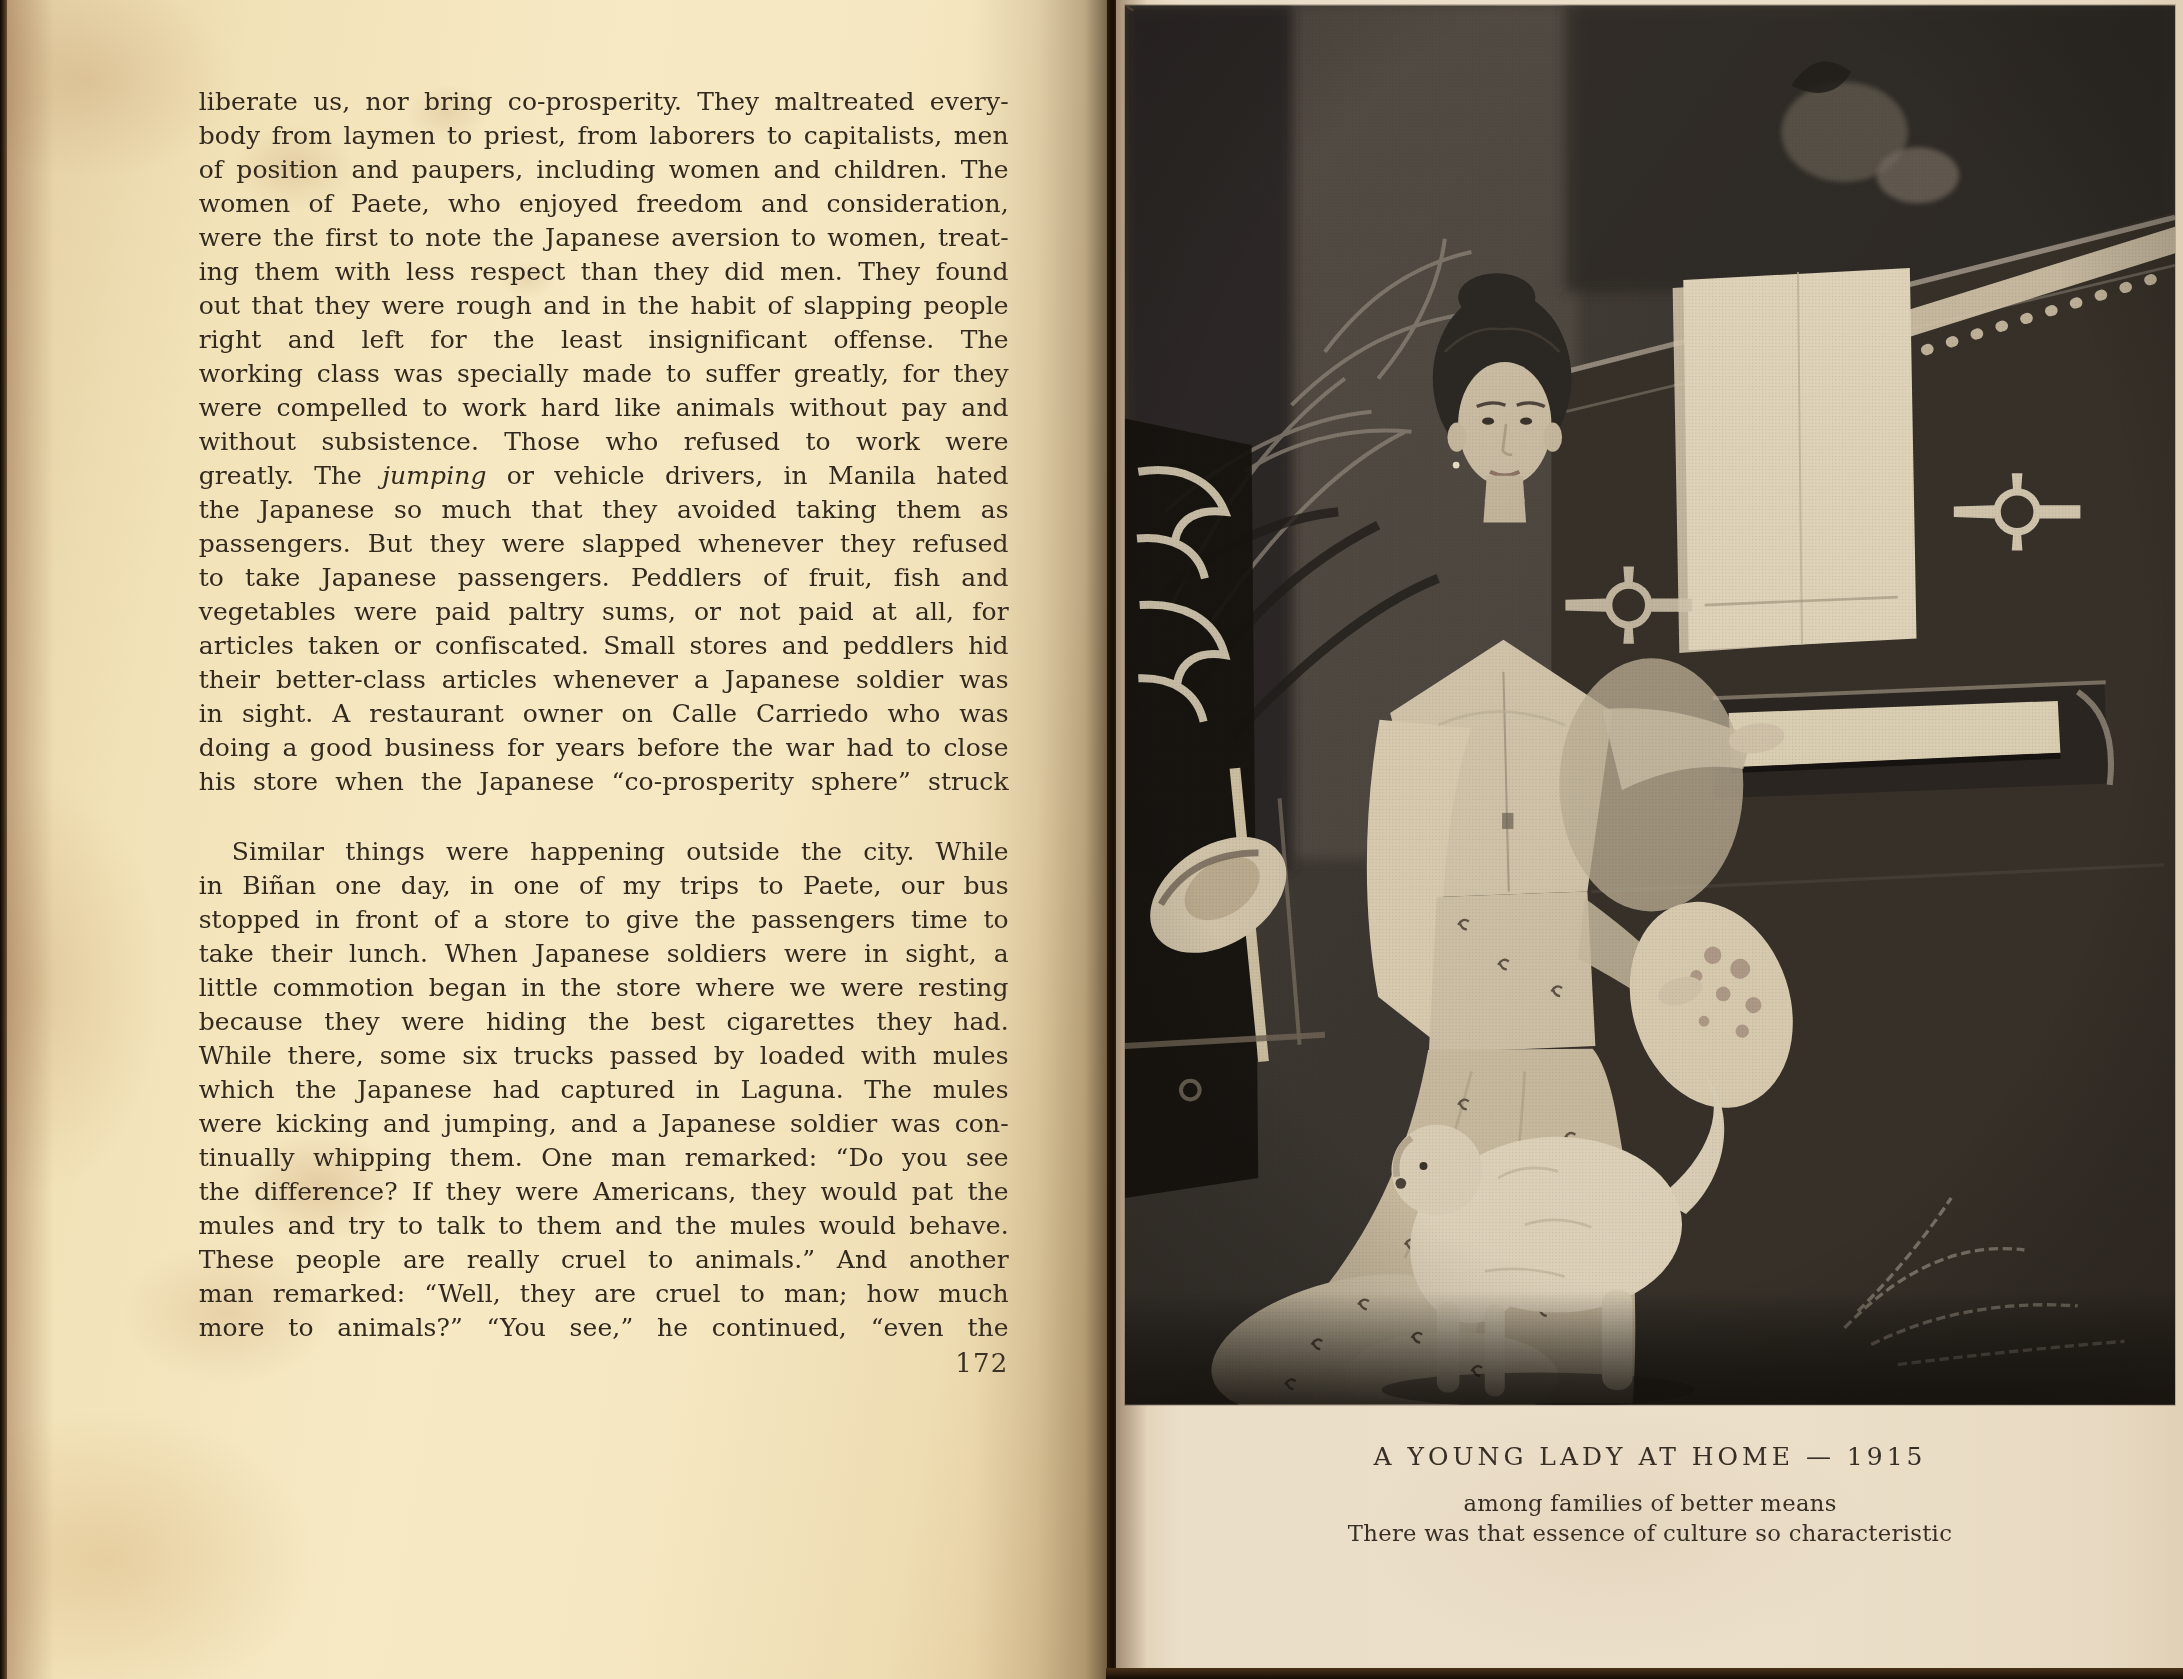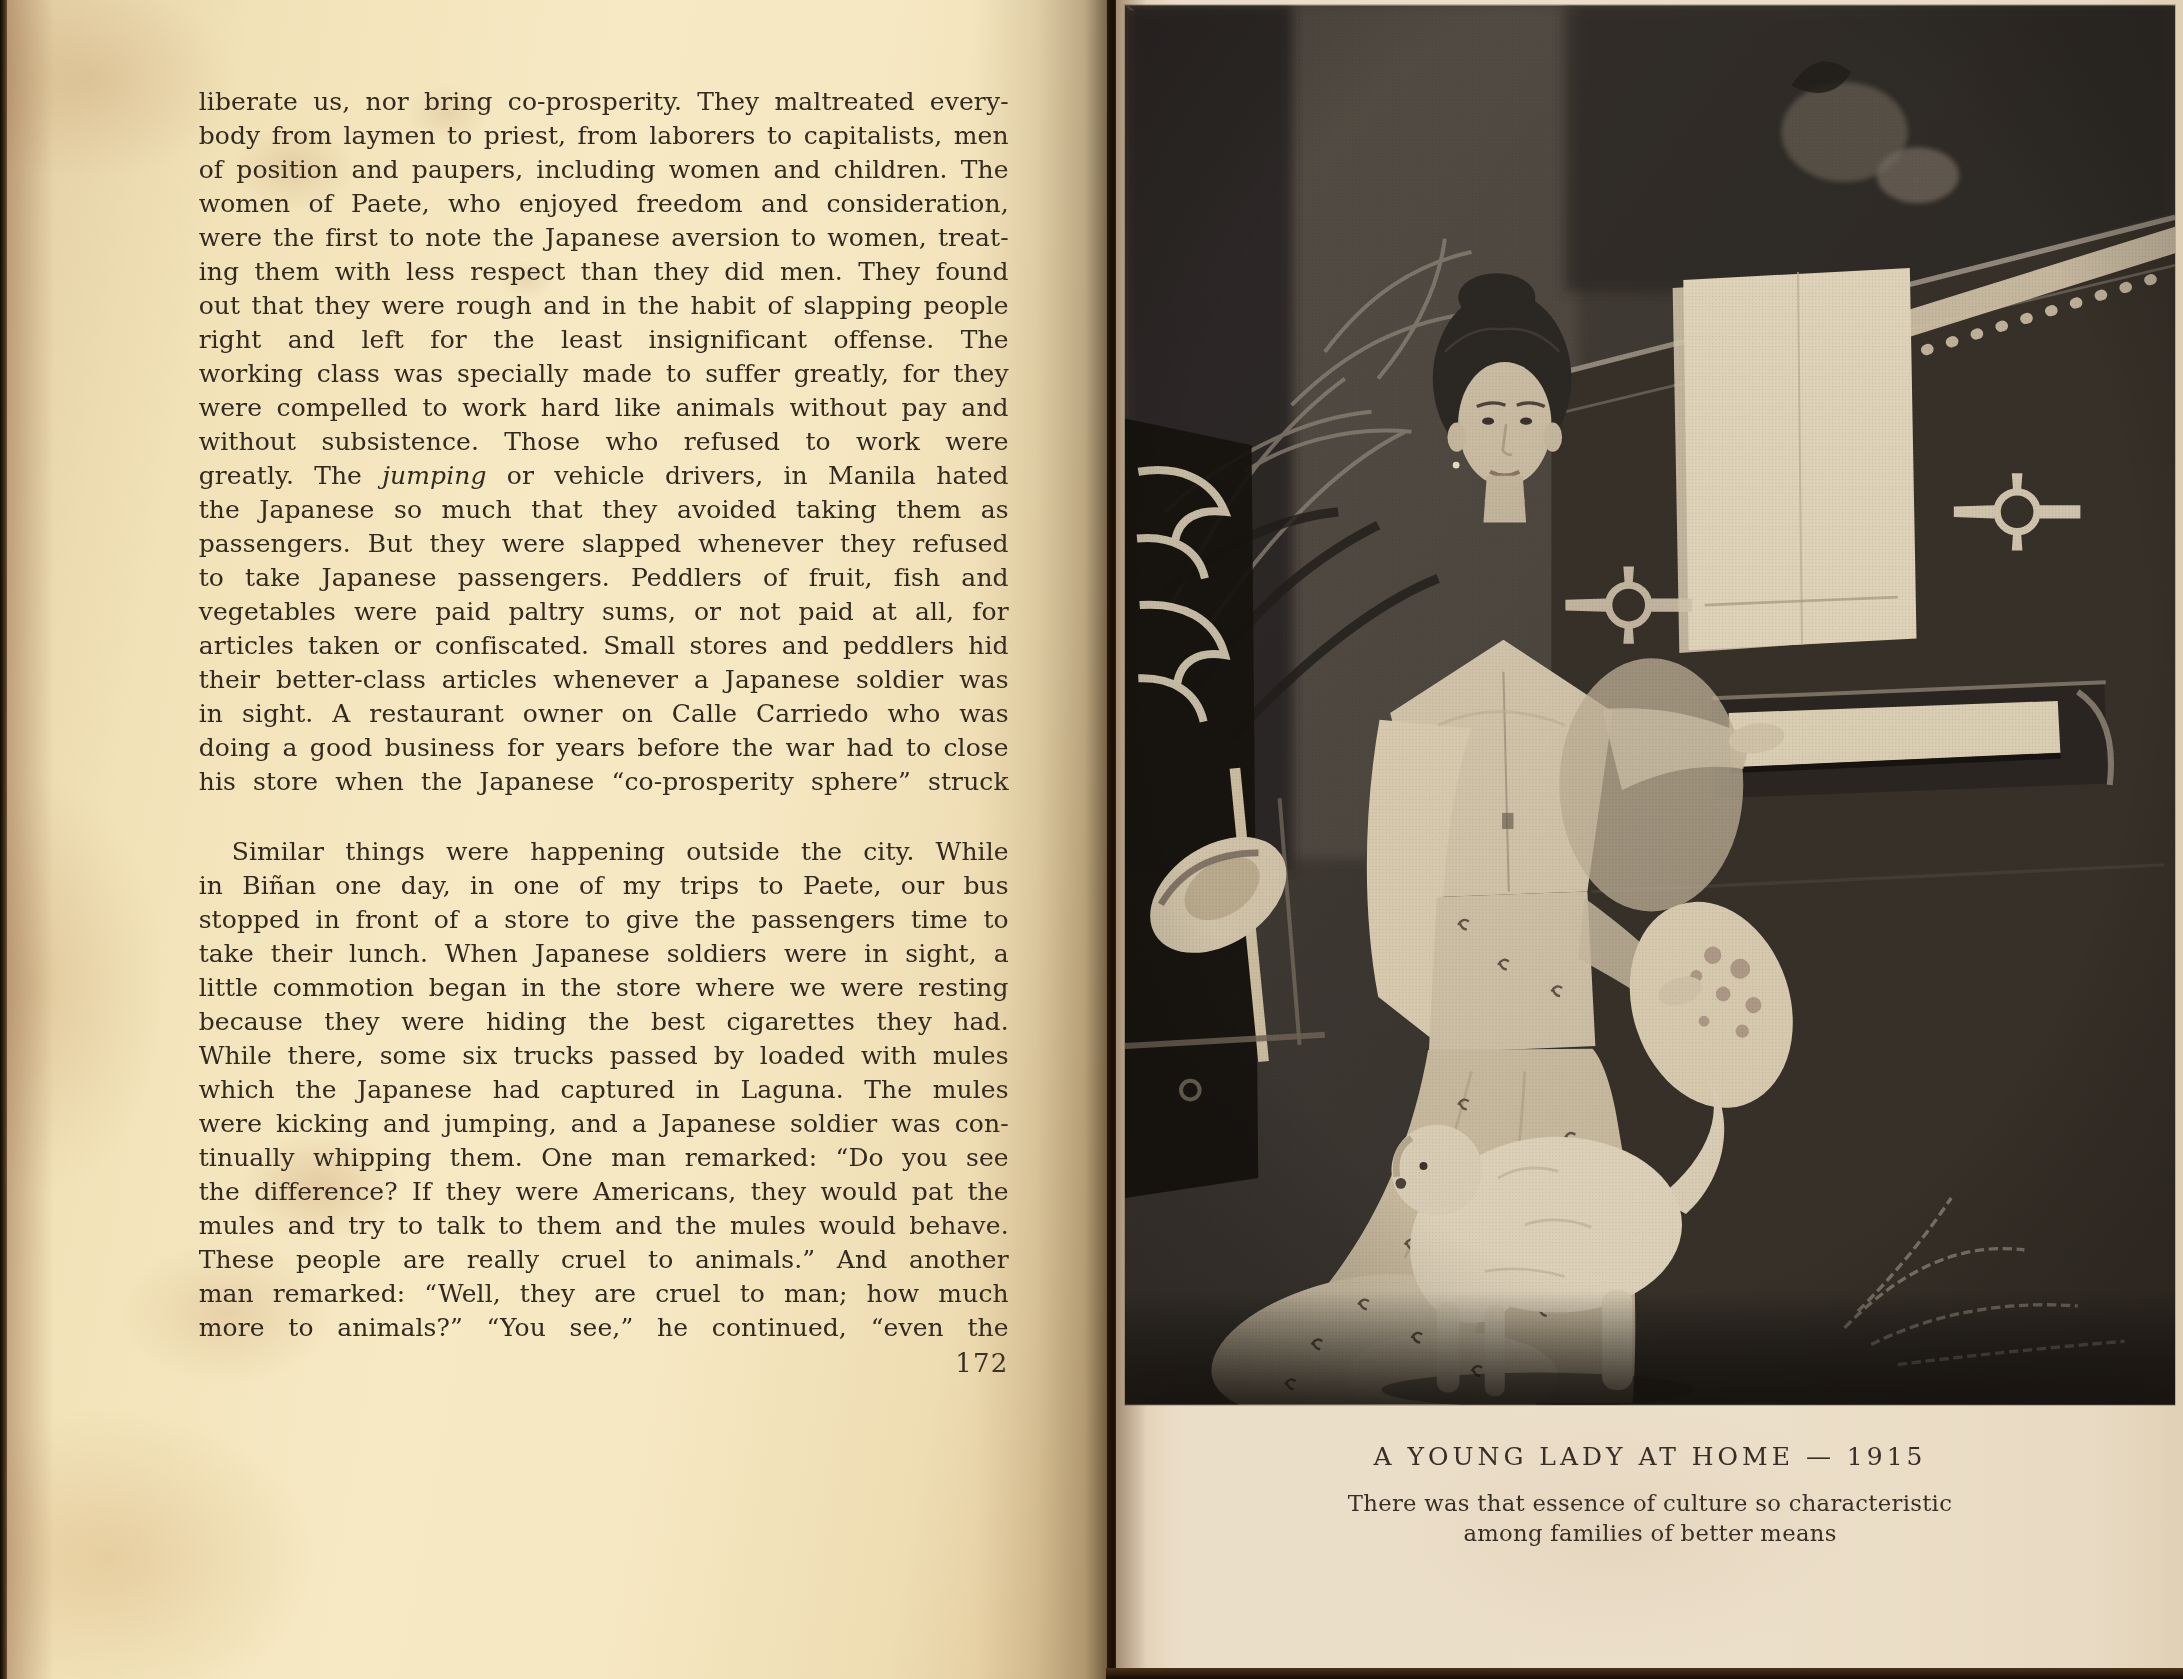--- a/index.html
+++ b/index.html
@@ -317,21 +317,21 @@
 
         <rect x="0" y="1930" width="1576" height="170" fill="url(#gFloor)"></rect>
         <rect width="1576" height="2100" fill="url(#ht)" opacity=".55"></rect>
         <rect width="1576" height="2100" fill="url(#vig)"></rect>
       </svg>
     </div>
 
     <div class="caption">
       <div class="cap-title">A YOUNG LADY AT HOME — 1915</div>
       <div class="cap-sub">
+        <div>among families of better means</div>
         <div>There was that essence of culture so characteristic</div>
-        <div>among families of better means</div>
       </div>
     </div>
   </div>
 
   <div class="bottom-strip"></div>
 </div>
 
 
 </body></html>

